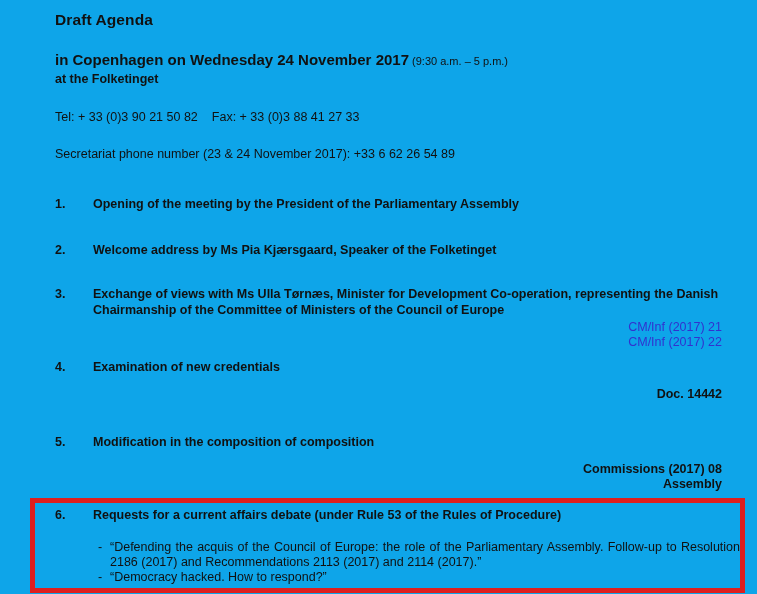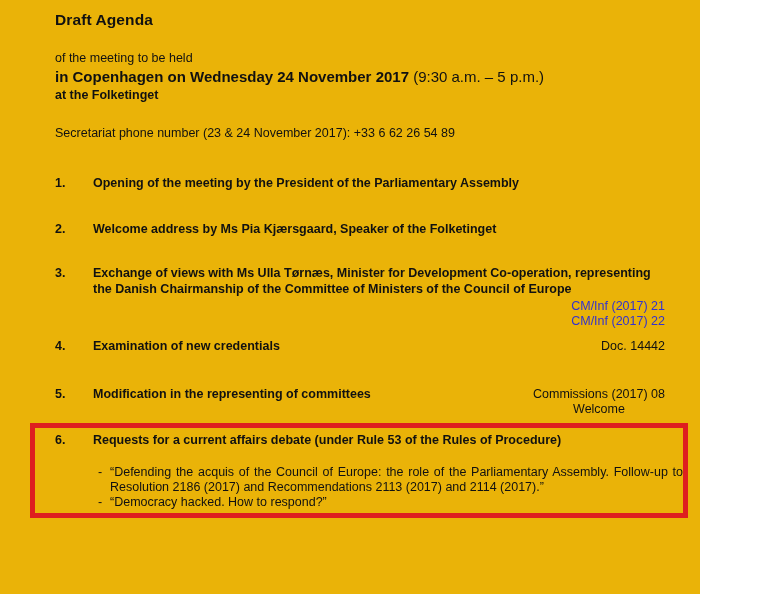--- a/index.html
+++ b/index.html
@@ -1,43 +1,43 @@
 <!DOCTYPE html>
 <html><head>
 <meta charset="utf-8">
 <style>
   * { margin: 0; padding: 0; box-sizing: border-box; }
   html, body { background: #ffffff; }
   .page {
     position: relative;
-    width: 700px;
+    width: 757px;
     height: 594px;
-    background: #eab308;
+    background: #0ea5e9;
     font-family: "Liberation Sans", "DejaVu Sans", sans-serif;
     font-size: 12.5px;
     color: #111111;
     overflow: hidden;
   }
   .content { padding: 10px 35px 0 55px; }
 
   .doc-title { font-size: 15.5px; font-weight: bold; line-height: 20px; letter-spacing: 0.1px; }
 
   .intro { margin-top: 20px; line-height: 17px; }
   .intro-line2 { font-size: 15px; font-weight: bold; line-height: 20px; }
-  .intro-line2 .time { font-size: 15px; font-weight: normal; }
+  .intro-line2 .time { font-size: 11px; font-weight: normal; }
   .intro-line3 { font-weight: bold; }
 
   .contact { margin-top: 21px; line-height: 16px; }
   .contact .fax { margin-left: 14px; }
   .secretariat { margin-top: 21px; line-height: 16px; }
 
   .agenda-item { display: flex; align-items: flex-start; }
   .agenda-num { flex: none; width: 38px; font-weight: bold; line-height: 15.5px; }
   .agenda-text { flex: 1 1 auto; font-weight: bold; line-height: 15.5px; }
-  .agenda-ref { flex: none; margin-left: 12px; text-align: center; font-weight: normal; line-height: 15.5px; white-space: nowrap; }
+  .agenda-ref { flex: none; margin-left: 12px; text-align: right; font-weight: bold; line-height: 15.5px; white-space: nowrap; margin-top: 27px; }
 
   .item-1 { margin-top: 35px; }
   .item-2 { margin-top: 30px; }
   .item-3 { margin-top: 29px; }
   .item-3 .agenda-text { max-width: 629px; }
   .refs-right { margin-top: 2px; text-align: right; line-height: 15px; }
   .refs-right a { color: #3232cf; text-decoration: none; display: inline-block; }
   .item-4 { margin-top: 10px; }
   .item-5 { margin-top: 32px; }
   .ref-two-line { line-height: 15px; }
@@ -58,25 +58,27 @@
 </style>
 </head>
 <body>
 
 <div class="page">
   <div class="content">
 
     <div class="doc-title">Draft Agenda</div>
 
     <div class="intro">
-      <div>of the meeting to be held</div>
       <div class="intro-line2"><span>in Copenhagen on Wednesday 24 November 2017</span><span class="time"> (9:30 a.m. – 5 p.m.)</span></div>
       <div class="intro-line3">at the Folketinget</div>
     </div>
 
+    <div class="contact">
+      <span>Tel: + 33 (0)3 90 21 50 82</span><span class="fax">Fax: + 33 (0)3 88 41 27 33</span>
+    </div>
 
     <div class="secretariat">Secretariat phone number (23 &amp; 24 November 2017): +33 6 62 26 54 89</div>
 
     <div class="agenda-item item-1">
       <div class="agenda-num">1.</div>
       <div class="agenda-text">Opening of the meeting by the President of the Parliamentary Assembly</div>
     </div>
 
     <div class="agenda-item item-2">
       <div class="agenda-num">2.</div>
@@ -94,24 +96,24 @@
     </div>
 
     <div class="agenda-item item-4">
       <div class="agenda-num">4.</div>
       <div class="agenda-text">Examination of new credentials</div>
       <div class="agenda-ref">Doc. 14442</div>
     </div>
 
     <div class="agenda-item item-5">
       <div class="agenda-num">5.</div>
-      <div class="agenda-text">Modification in the representing of committees</div>
+      <div class="agenda-text">Modification in the composition of composition</div>
       <div class="agenda-ref ref-two-line">
         <div>Commissions (2017) 08</div>
-        <div>Welcome</div>
+        <div>Assembly</div>
       </div>
     </div>
 
     <div class="highlight-box">
       <div class="agenda-item item-6">
         <div class="agenda-num">6.</div>
         <div class="agenda-text">Requests for a current affairs debate (under Rule 53 of the Rules of Procedure)</div>
       </div>
       <div class="bullets">
         <div class="bullet-row">

